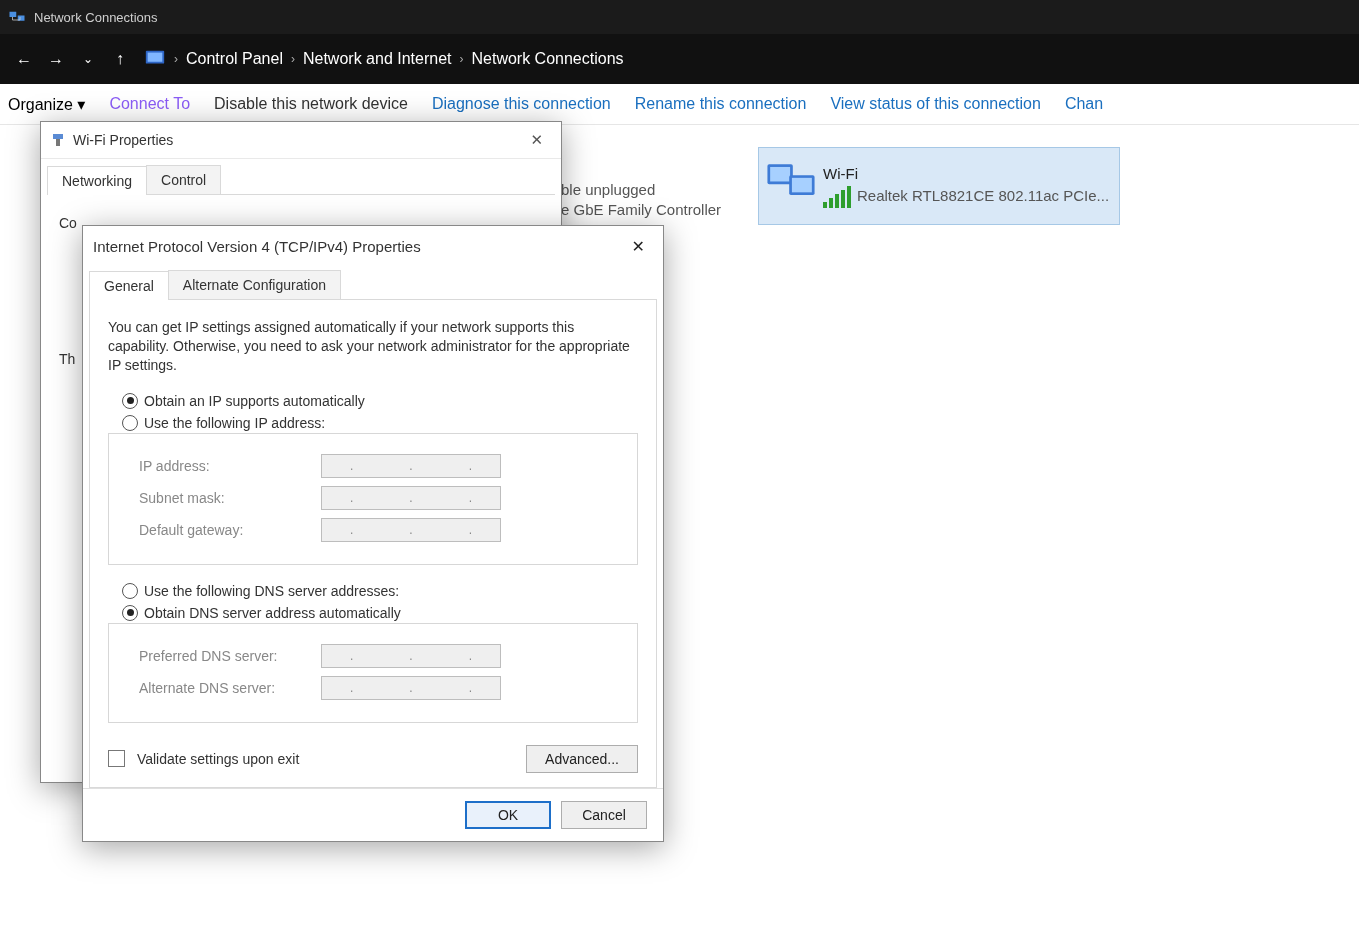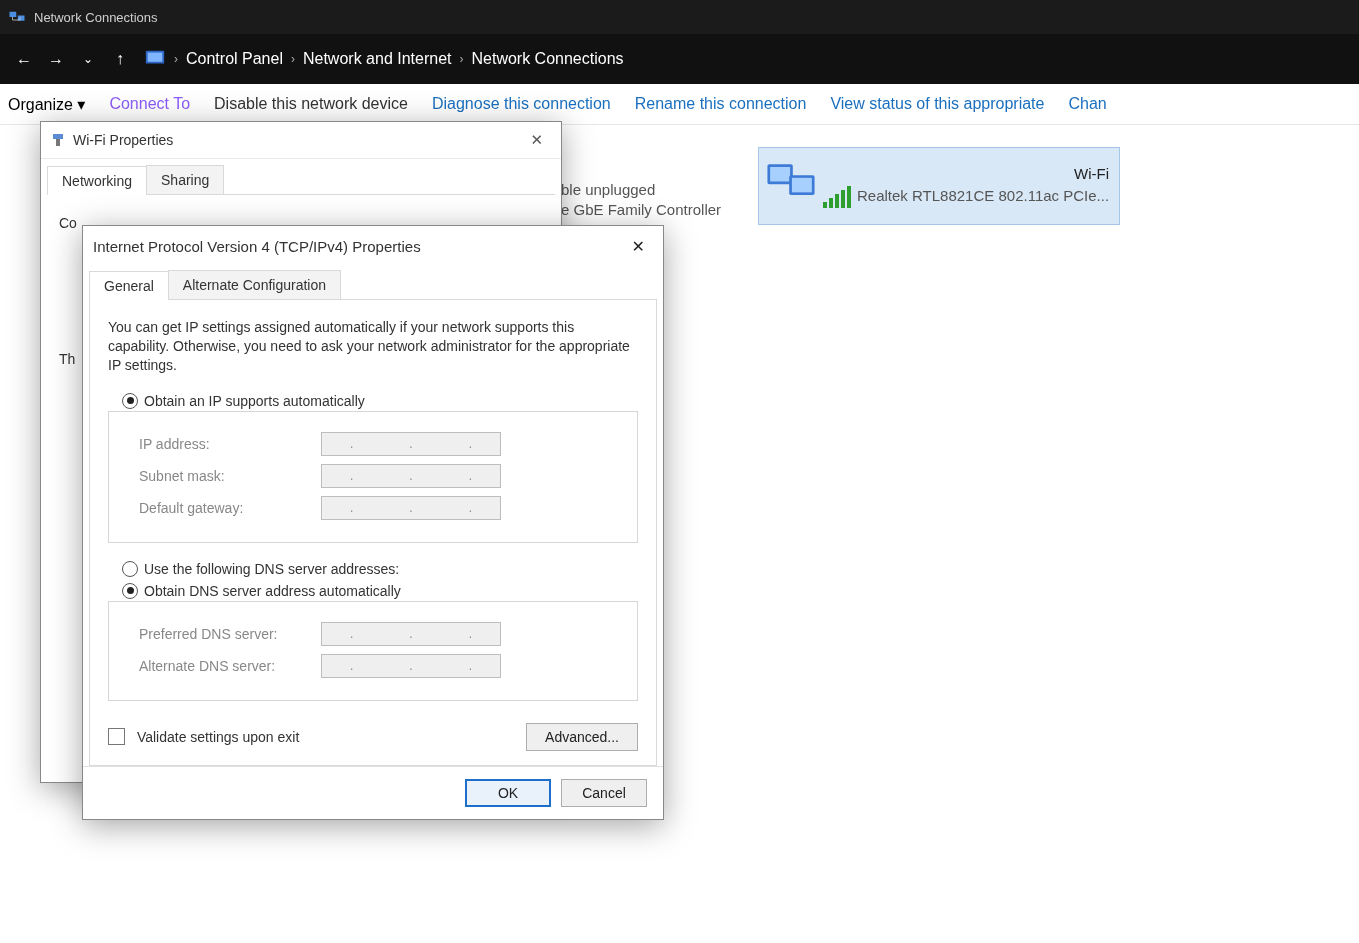--- a/index.html
+++ b/index.html
@@ -80,21 +80,21 @@
     <span>Network Connections</span>
   </div>
 </div>
 
 <div class="toolbar">
   <span style="color:#000000">Organize ▾</span>
   <span style="color:#8b5cf6">Connect To</span>
   <span style="color:#333">Disable this network device</span>
   <span>Diagnose this connection</span>
   <span>Rename this connection</span>
-  <span>View status of this appropriate</span>
+  <span>View status of this connection</span>
   <span>Chan</span>
 </div>
 
 <div class="content">
 
   <div class="conn-item" style="left:560px;top:26px;width:360px;">
     <div class="lines">
       <div class="l1">&nbsp;</div>
       <div class="l2">ble unplugged</div>
       <div class="l3">e GbE Family Controller</div>
@@ -103,21 +103,21 @@
 
   <div class="conn-item sel" style="left:758px;top:22px;width:360px;">
     <div class="big-icon">
       <svg viewBox="0 0 64 64" width="58" height="58">
         <rect x="6" y="8" width="28" height="22" rx="2" fill="#3e7bd6"></rect>
           <rect x="9" y="11" width="22" height="16" fill="#a7d0ff"></rect>
         <rect x="30" y="20" width="28" height="22" rx="2" fill="#3e7bd6"></rect>
           <rect x="33" y="23" width="22" height="16" fill="#a7d0ff"></rect>
       </svg>
     </div>
-    <div style="display:flex;flex-direction:column;text-align:right;">
+    <div style="display:flex;flex-direction:column;">
       <div class="lines">
         <div class="l1">Wi-Fi</div>
         <div style="display:flex;align-items:center">
           <span class="signal-bars">
               <i></i>
               <i></i>
               <i></i>
               <i></i>
               <i></i>
             </span>
@@ -133,21 +133,21 @@
         <svg width="14" height="16" viewBox="0 0 14 16">
             <rect x="2" y="2" width="10" height="5" fill="#5a8bd4"></rect>
             <rect x="5" y="7" width="4" height="7" fill="#777"></rect>
           </svg>
         <span>Wi-Fi Properties</span>
       </div>
       <div class="close-x">✕</div>
     </div>
     <div class="tabs">
       <div class="tab active">Networking</div>
-      <div class="tab">Sharing</div>
+      <div class="tab">Control</div>
     </div>
     <div class="dlg-body">
       <div class="slice-label" style="margin-top:6px">Co</div>
       <div style="height:120px"></div>
       <div class="slice-label">Th</div>
     </div>
   </div>
 
   <div class="win" style="left:82px;top:100px;width:580px;">
     <div class="win-title" style="border-bottom:none;height:40px">
@@ -160,20 +160,24 @@
       <div class="tab active">General</div>
       <div class="tab">Alternate Configuration</div>
     </div>
 
     <div class="dlg-body" style="border:1px solid #d9d9d9;border-top:none;margin:0 6px;">
       <p style="margin:4px 0 18px 0;line-height:1.35">You can get IP settings assigned automatically if your network supports this capability. Otherwise, you need to ask your network administrator for the appropriate IP settings.</p>
 
       <div class="radio-row" style="margin-left:14px">
         <span class="radio sel"></span>
         <span>Obtain an IP supports automatically</span>
+      </div>
+      <div class="radio-row" style="margin-left:14px">
+        <span class="radio"></span>
+        <span>Use the following IP address:</span>
       </div>
       <div class="grp">
         <div class="field-row">
           <label>IP address:</label>
           <div class="ip-box">
               <span>.</span>
               <span>.</span>
               <span>.</span>
             </div>
         </div>

